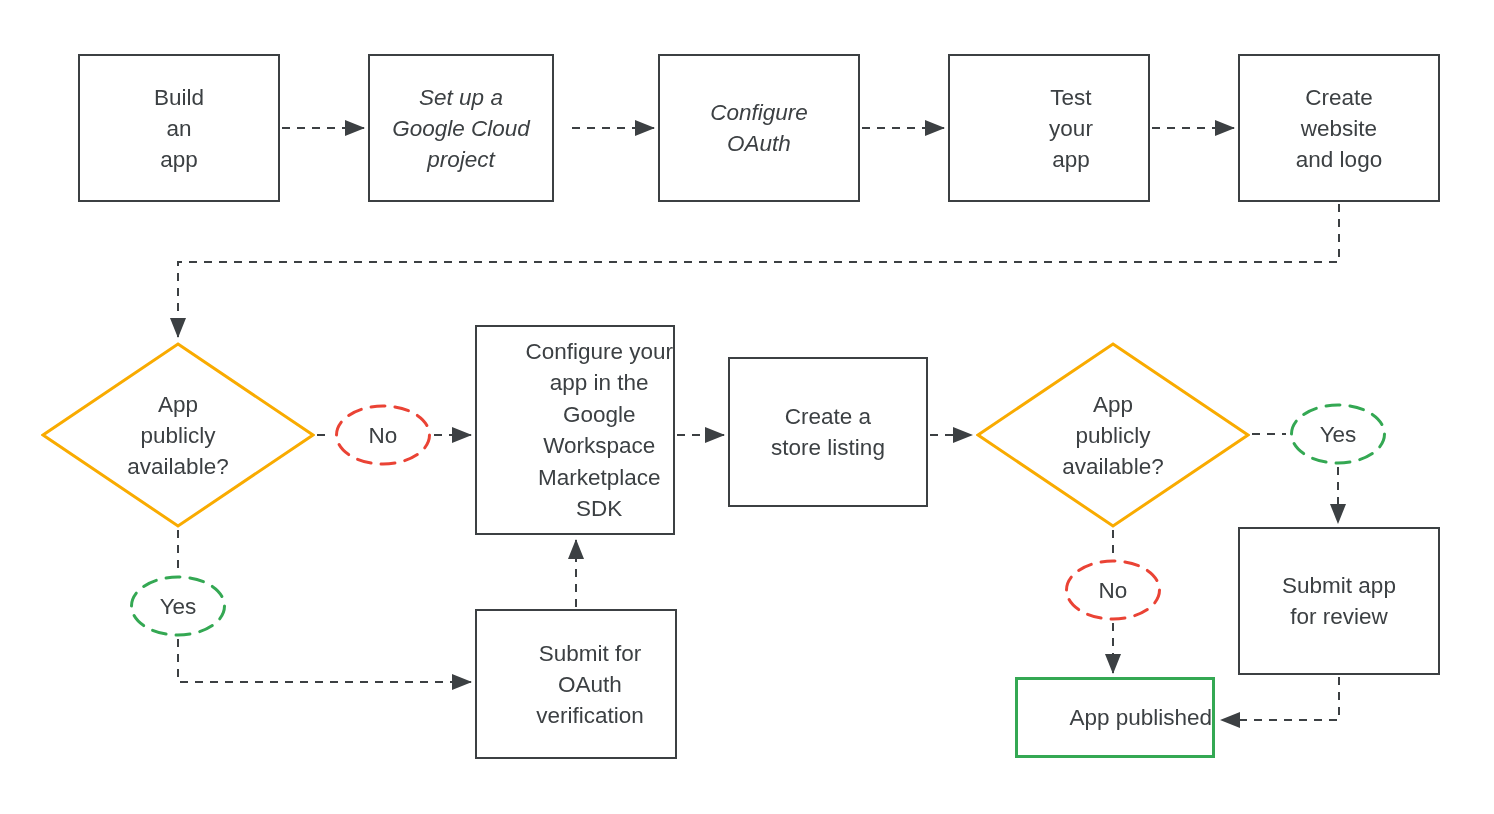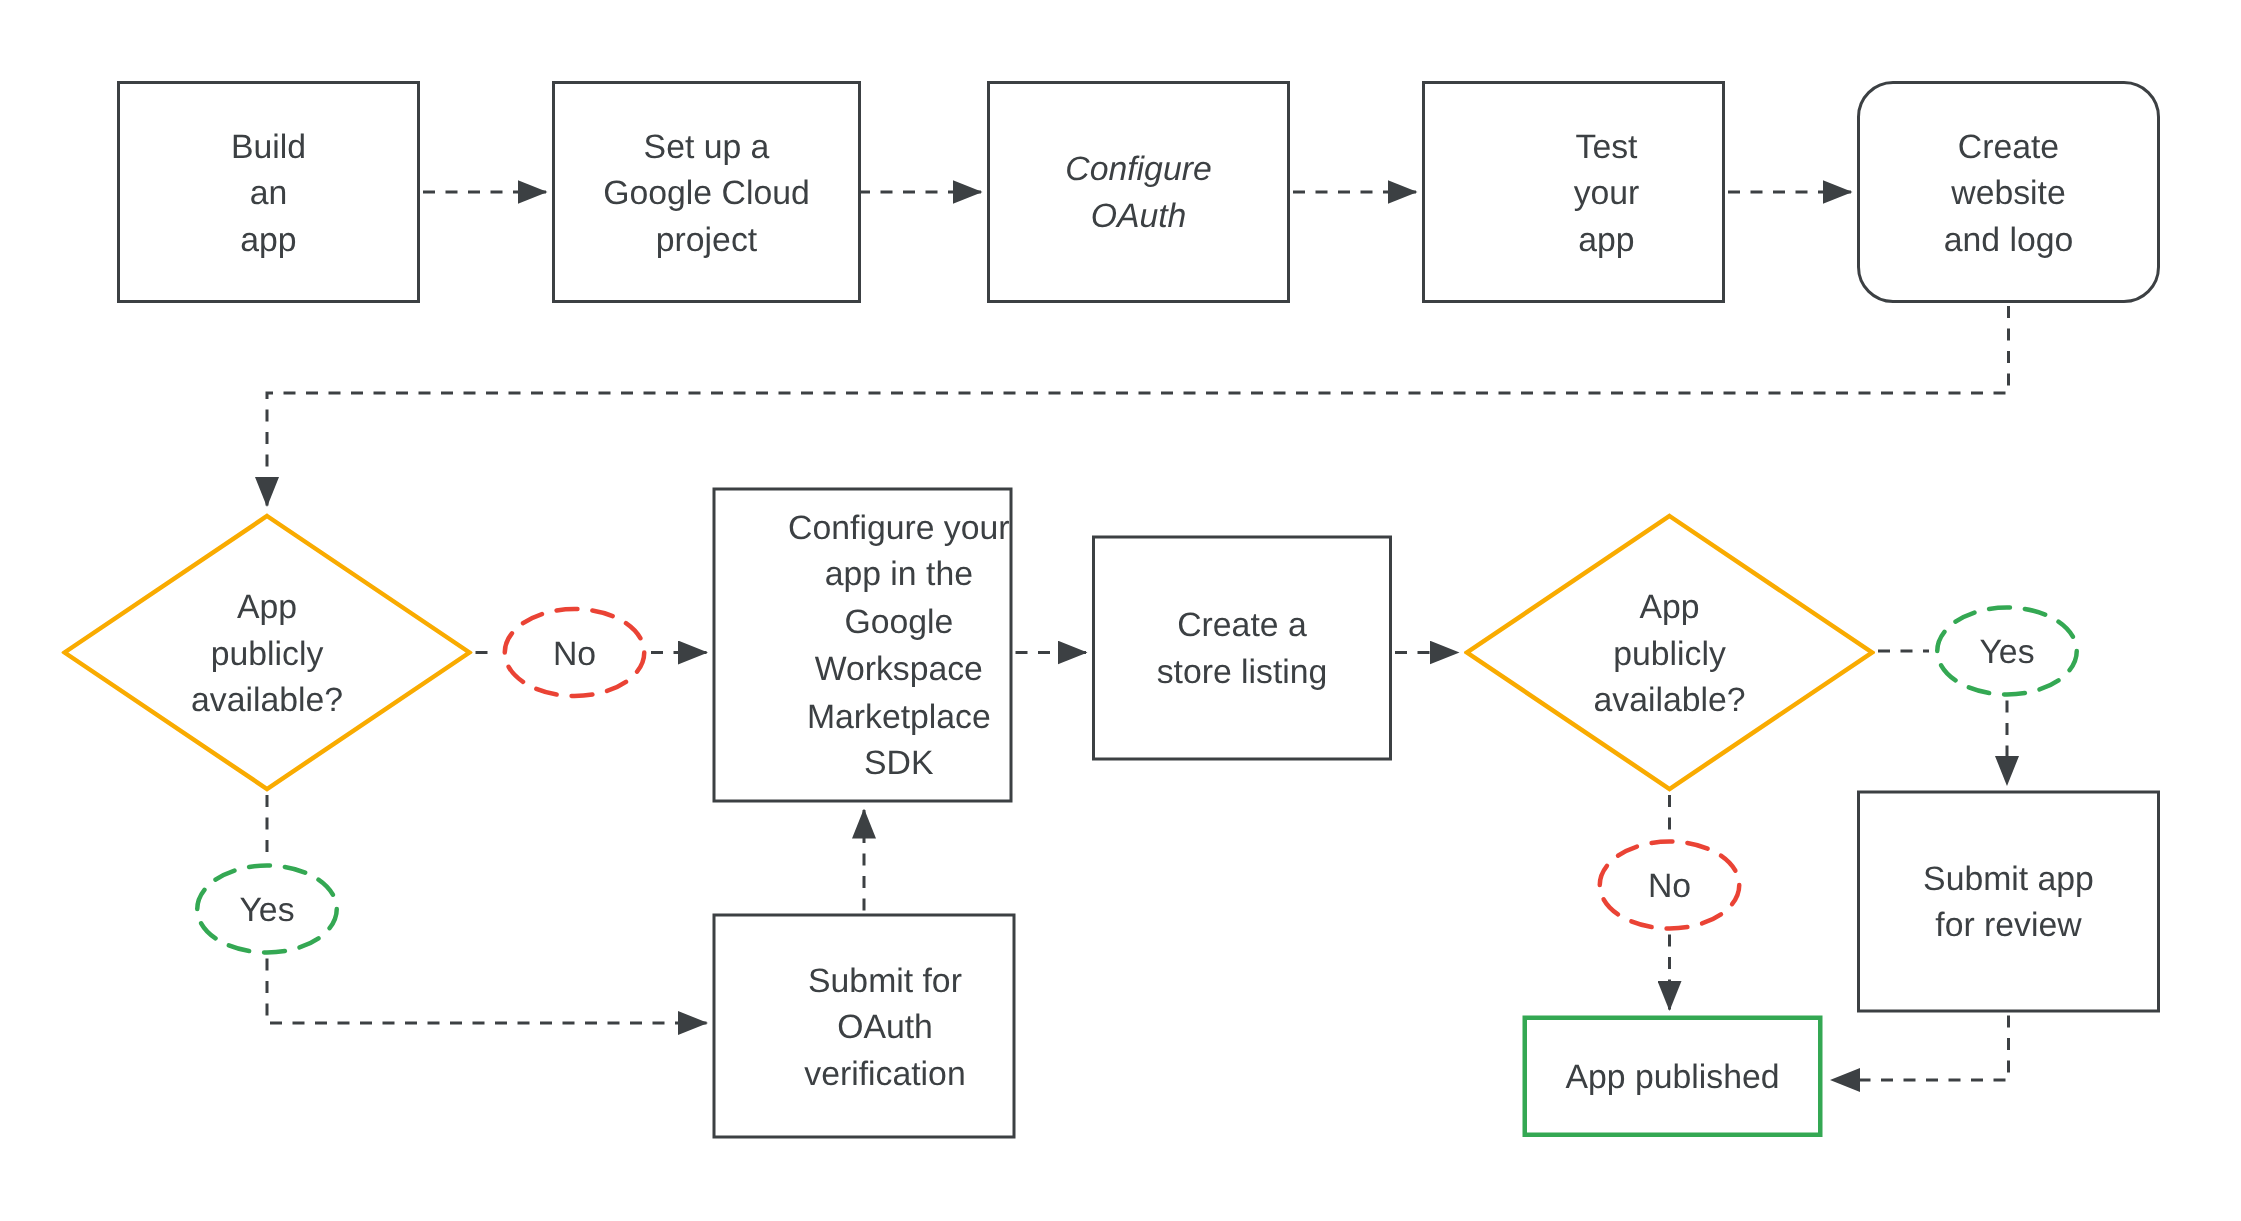--- a/index.html
+++ b/index.html
@@ -111,35 +111,35 @@
     <path class="wire" d="M1113 623 V673" marker-end="url(#arrow)"></path>
 
     <path class="wire" d="M1339 677 V720 H1221" marker-end="url(#arrow)"></path>
   </svg>
 
   <div class="node pbox" style="left:78px; top:54px; width:202px; height:148px;">
     <span class="lbl">Build
 an
 app</span>
   </div>
-  <div class="node pbox" style="left:368px; top:54px; width:206px; height:148px;">
+  <div class="node pbox" style="left:368px; top:54px; width:186px; height:148px;font-style:italic;">
     <span class="lbl">Set up a
 Google Cloud
 project</span>
   </div>
   <div class="node pbox" style="left:658px; top:54px; width:202px; height:148px;font-style:italic;">
     <span class="lbl">Configure
 OAuth</span>
   </div>
   <div class="node pbox" style="left:948px; top:54px; width:202px; height:148px;padding-left:44px;">
     <span class="lbl">Test
 your
 app</span>
   </div>
-  <div class="node pbox" style="left:1238px; top:54px; width:202px; height:148px;border-radius:24px;">
+  <div class="node pbox" style="left:1238px; top:54px; width:202px; height:148px;">
     <span class="lbl">Create
 website
 and logo</span>
   </div>
 
   <div class="node" style="left:41px; top:342px; width:274px; height:186px;">
     <span class="shape-holder">
       <svg viewBox="0 0 274 186" xmlns="http://www.w3.org/2000/svg">
         <polygon class="diamond-outline" points="137,2 272,93 137,184 2,93"></polygon>
       </svg>
@@ -214,17 +214,17 @@
       </svg>
     </span>
     <span class="lbl over">No</span>
   </div>
 
   <div class="node pbox" style="left:1238px; top:527px; width:202px; height:148px;">
     <span class="lbl">Submit app
 for review</span>
   </div>
 
-  <div class="node published" style="left:1015px; top:677px; width:200px; height:81px;">
+  <div class="node published" style="left:1015px; top:677px; width:200px; height:81px;justify-content:flex-end;">
     <span class="lbl">App published</span>
   </div>
 
 </div>
 
 </body></html>

